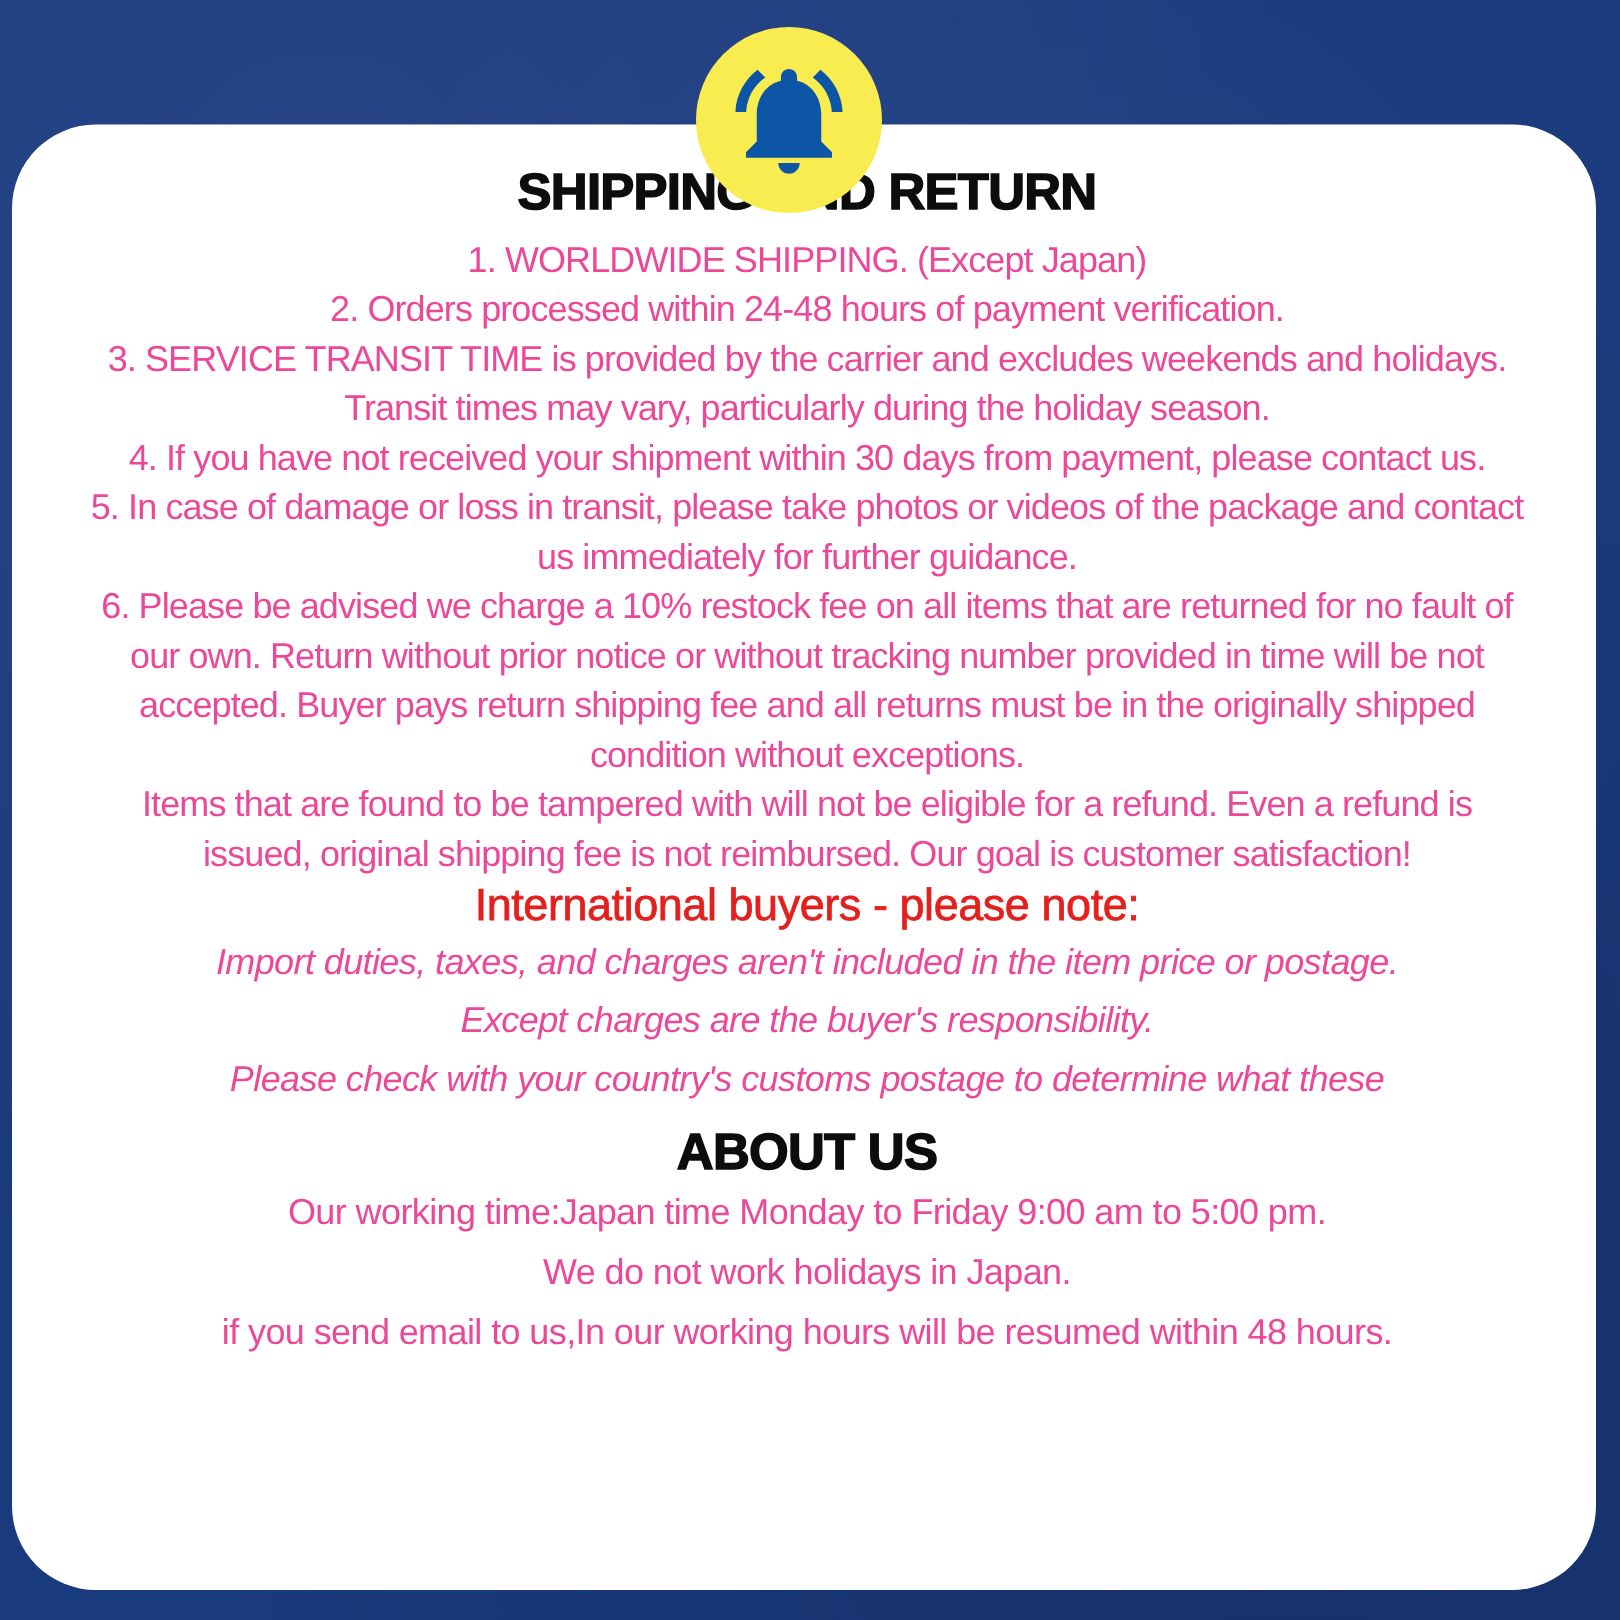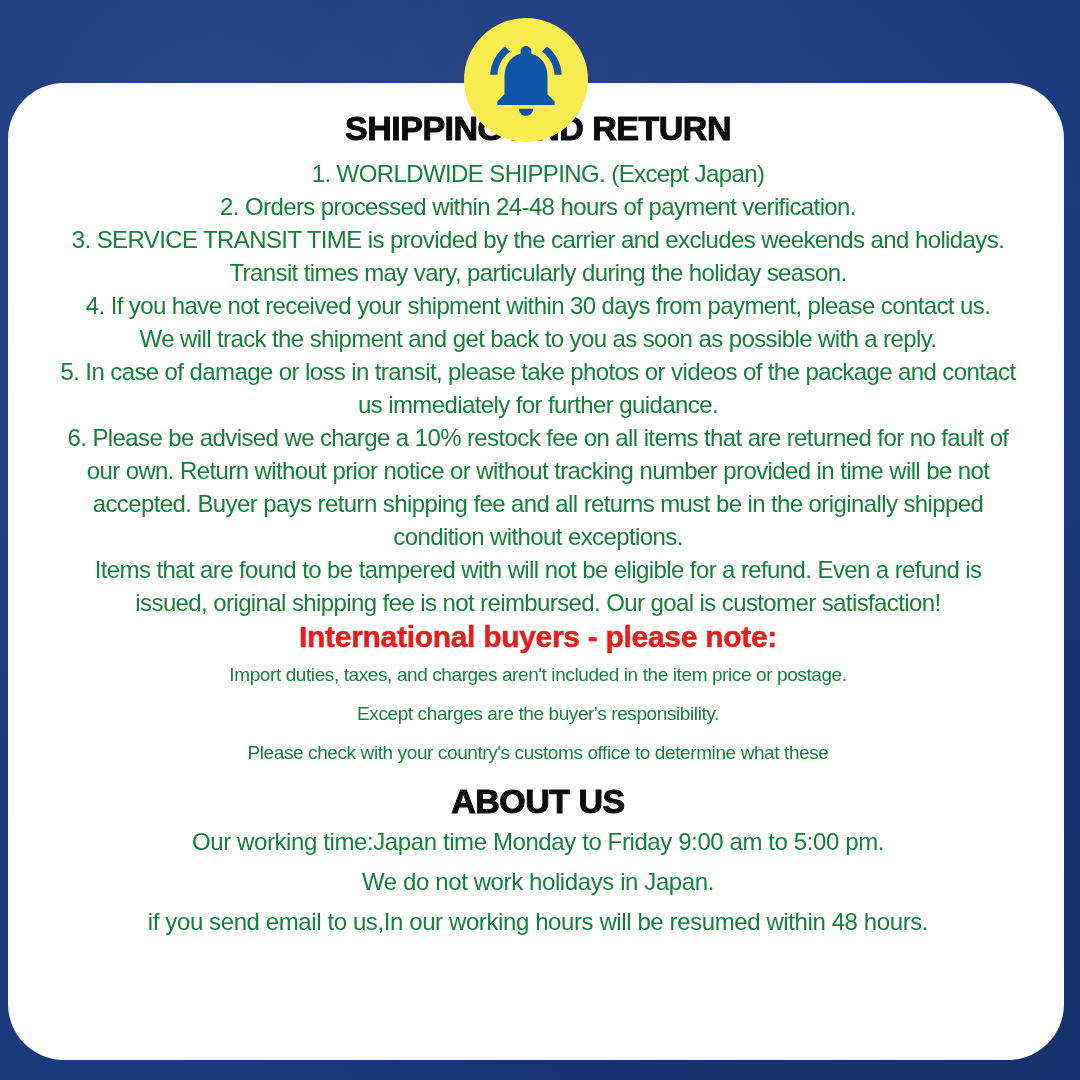--- a/index.html
+++ b/index.html
@@ -61,40 +61,41 @@
     letter-spacing: -0.5px;
     color: #0d0d0d;
     -webkit-text-stroke: 1px #0d0d0d;
     margin: 0;
   }
   .heading-shipping { margin-bottom: 8px; }
   .heading-payment  { margin-top: 14px; }
   .heading-about    { margin-top: 8px; }
   .line {
     white-space: nowrap;
-    color: #15803d;
+    color: #ec4899;
   }
   .body-sm .line {
     font-size: 24px;
     line-height: 33px;
     letter-spacing: -0.6px;
   }
   .note {
     font-size: 30px;
     line-height: 36px;
-    font-weight: 700;
+    font-weight: 400;
     letter-spacing: -0.3px;
     color: var(--note-red, #e3201d);
     -webkit-text-stroke: 0.5px var(--note-red, #e3201d);
     white-space: nowrap;
   }
   .body-lg .line {
-    font-size: 19px;
+    font-size: 24px;
     line-height: 39px;
     letter-spacing: -0.4px;
+    font-style: italic;
   }
   .body-about .line {
     font-size: 24px;
     line-height: 40px;
     letter-spacing: -0.4px;
   }
 </style>
 </head>
 <body>
 
@@ -109,38 +110,37 @@
 <div class="card">
 
   <section>
     <h1 class="section-heading heading-shipping">SHIPPING AND RETURN</h1>
     <div class="body-sm">
         <div class="line">1. WORLDWIDE SHIPPING. (Except Japan)</div>
         <div class="line">2. Orders processed within 24-48 hours of payment verification.</div>
         <div class="line">3. SERVICE TRANSIT TIME is provided by the carrier and excludes weekends and holidays.</div>
         <div class="line">Transit times may vary, particularly during the holiday season.</div>
         <div class="line">4. If you have not received your shipment within 30 days from payment, please contact us.</div>
-        <div class="line">We will track the shipment and get back to you as soon as possible with a reply.</div>
         <div class="line">5. In case of damage or loss in transit, please take photos or videos of the package and contact</div>
         <div class="line">us immediately for further guidance.</div>
         <div class="line">6. Please be advised we charge a 10% restock fee on all items that are returned for no fault of</div>
         <div class="line">our own. Return without prior notice or without tracking number provided in time will be not</div>
         <div class="line">accepted. Buyer pays return shipping fee and all returns must be in the originally shipped</div>
         <div class="line">condition without exceptions.</div>
         <div class="line">Items that are found to be tampered with will not be eligible for a refund. Even a refund is</div>
         <div class="line">issued, original shipping fee is not reimbursed. Our goal is customer satisfaction!</div>
       </div>
   </section>
 
   <section>
     <div class="note">International buyers - please note:</div>
     <div class="body-lg">
         <div class="line">Import duties, taxes, and charges aren't included in the item price or postage.</div>
         <div class="line">Except charges are the buyer's responsibility.</div>
-        <div class="line">Please check with your country's customs office to determine what these</div>
+        <div class="line">Please check with your country's customs postage to determine what these</div>
       </div>
   </section>
 
   <section>
     <h1 class="section-heading heading-about">ABOUT US</h1>
     <div class="body-about">
         <div class="line">Our working time:Japan time Monday to Friday 9:00 am to 5:00 pm.</div>
         <div class="line">We do not work holidays in Japan.</div>
         <div class="line">if you send email to us,In our working hours will be resumed within 48 hours.</div>
       </div>

